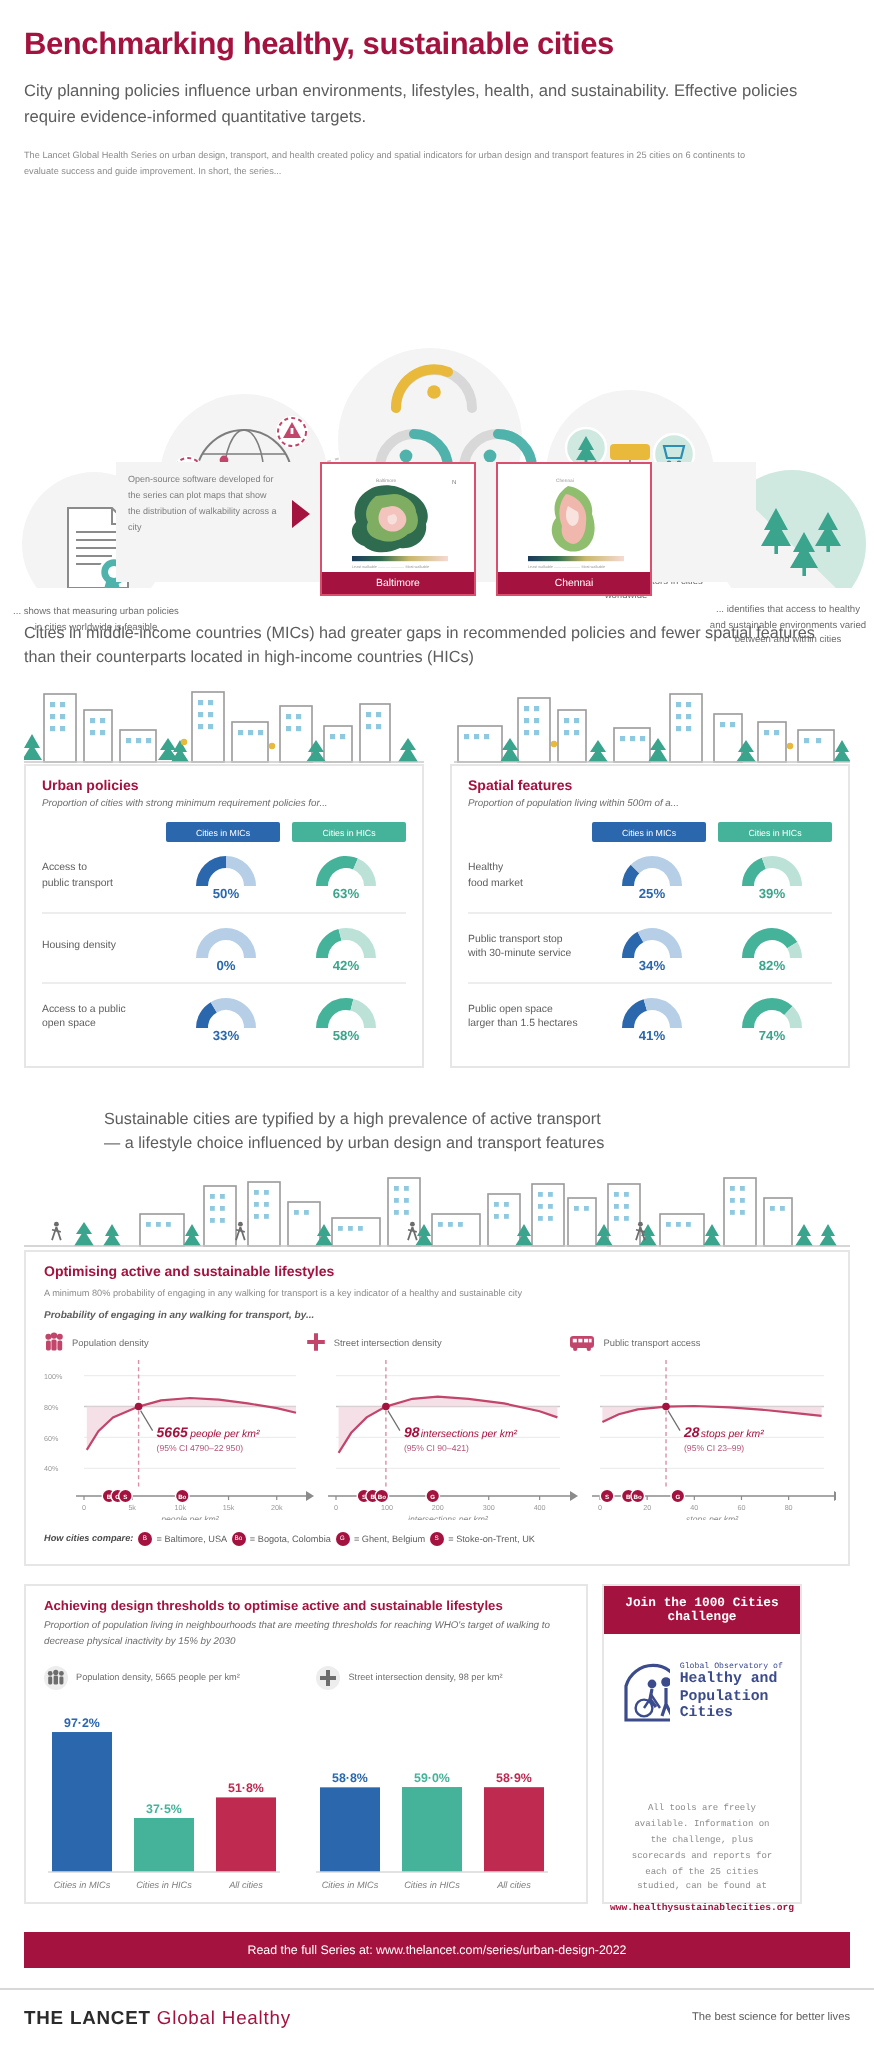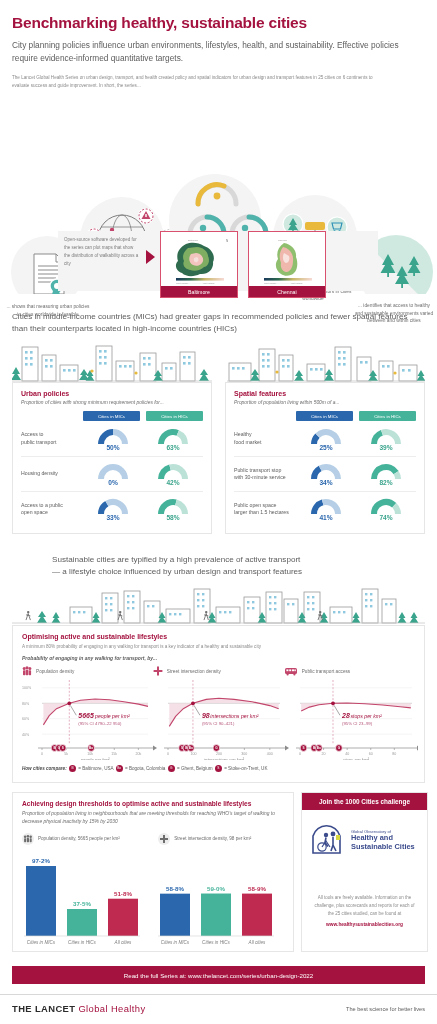--- a/index.html
+++ b/index.html
@@ -839,37 +839,37 @@
           <text x="194" y="42.92" text-anchor="middle" class="barVal" fill="#45b39a" font-size="6.2" font-weight="bold">59·0%</text>
           <text x="194" y="96" text-anchor="middle" font-size="4.6" fill="#7d7d7d" font-style="italic">Cities in HICs</text>
           <rect x="220" y="45.592" width="30" height="42.408" fill="#be2a50"></rect>
           <text x="235" y="42.992" text-anchor="middle" class="barVal" fill="#be2a50" font-size="6.2" font-weight="bold">58·9%</text>
           <text x="235" y="96" text-anchor="middle" font-size="4.6" fill="#7d7d7d" font-style="italic">All cities</text>
           <line x1="136" x2="252" y1="88" y2="88" stroke="#d8d8d8" stroke-width="0.7"></line>
         </g>
       </svg>
   </div>
 
-  <div class="panel" style="left:301px;top:792px;width:127px;height:160px;padding:0;">
+  <div class="panel" style="left:301px;top:792px;width:100px;height:160px;padding:0;font-family:Liberation Mono, monospace;">
     <div class="rpHead">Join the 1000 Cities challenge</div>
     <div style="display:flex;align-items:center;gap:5px;padding:14px 8px 8px 8px;">
       <svg width="36" height="32">
         <path d="M3 29 L3 12 A14 14 0 0 1 30 12 L30 29 Z" fill="none" stroke="#3b4b8c" stroke-width="1.6"></path>
         <circle cx="12" cy="23" r="4.2" fill="none" stroke="#3b4b8c" stroke-width="1.2"></circle>
         <path d="M12 23 l4 -6 l4 6" fill="none" stroke="#3b4b8c" stroke-width="1.2"></path>
         <circle cx="16" cy="11" r="2.2" fill="#3b4b8c"></circle>
         <path d="M16 13.5 l-1 5 l3 4" stroke="#3b4b8c" stroke-width="1.6" fill="none"></path>
         <circle cx="23" cy="10" r="2.4" fill="#3b4b8c"></circle>
         <path d="M23 13 l0 8 l-2 6 M23 21 l3 6" stroke="#3b4b8c" stroke-width="1.6" fill="none"></path>
         <rect x="26" y="11" width="4" height="5" fill="#d7d93e"></rect>
       </svg>
       <div>
         <div class="gohsc1">Global Observatory of</div>
         <div class="gohsc2">Healthy and</div>
-        <div class="gohsc2">Sustainable Cities</div>
+        <div class="gohsc2">Population Cities</div>
       </div>
     </div>
     <div class="rpBody" style="margin-top:30px;">All tools are freely available. Information on the challenge, plus scorecards and reports for each of the 25 cities studied, can be found at</div>
     <div class="rpLink" style="text-align:center;margin-top:4px;">www.healthysustainablecities.org</div>
   </div>
 
   <div class="readbar">Read the full Series at: www.thelancet.com/series/urban-design-2022</div>
   <div class="footline"></div>
   <div class="lancet">
     <span class="a">THE LANCET</span>

